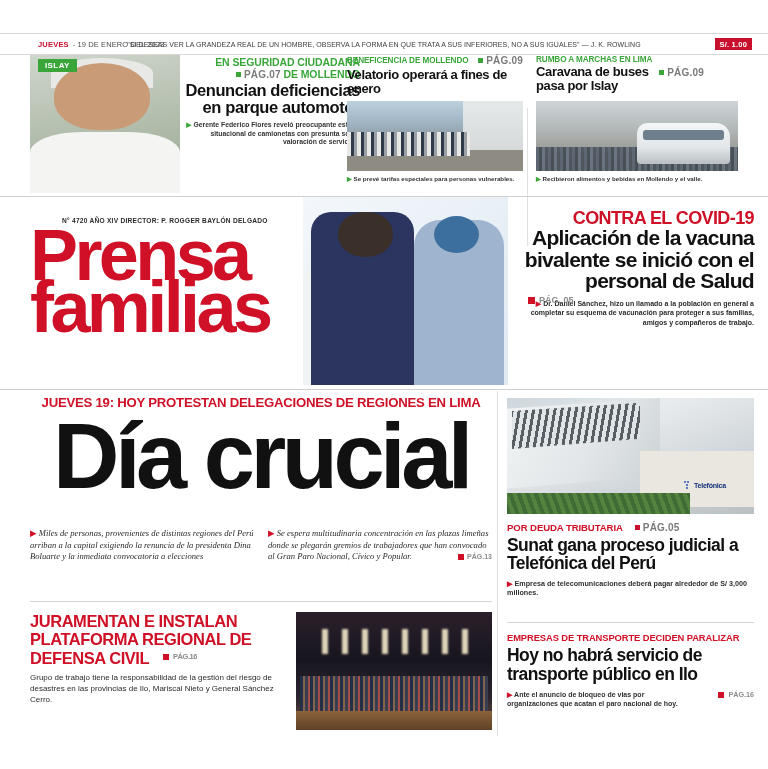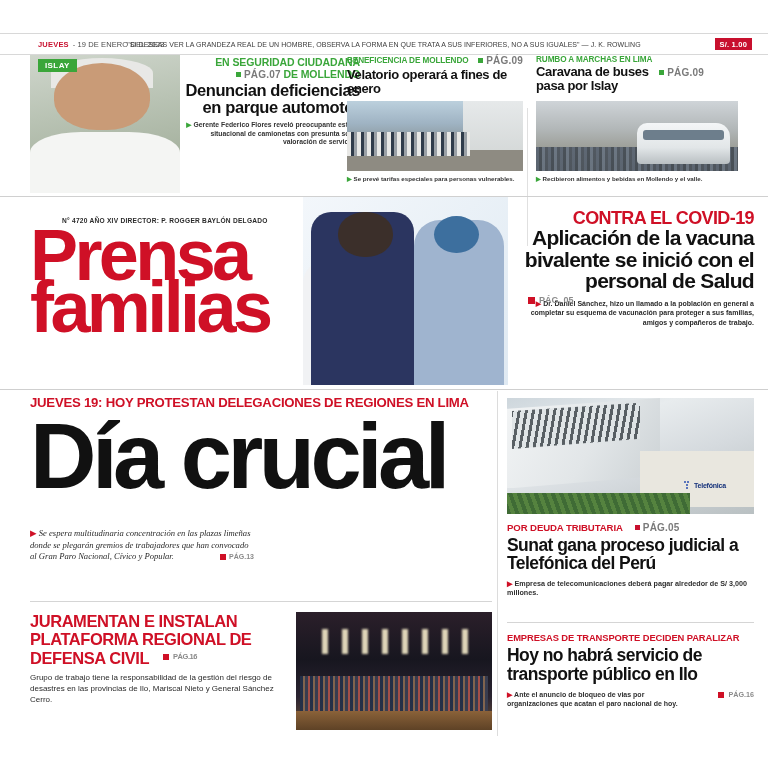--- a/index.html
+++ b/index.html
@@ -105,21 +105,21 @@
   .covid{position:absolute;left:516px;top:12px;width:238px;text-align:right;}
   .covid-kick{color:#cf1026;font-weight:bold;font-size:18px;letter-spacing:-.6px;line-height:1;}
   .covid-head{font-size:21px;font-weight:bold;line-height:1.03;color:#111;letter-spacing:-.7px;}
   .covid-pag{position:absolute;left:12px;top:86px;display:inline-flex;align-items:center;gap:4px;font-size:9px;color:#8a8a8a;font-weight:bold;}
   .covid-pag .sq{width:7px;height:7px;background:#cf1026;display:inline-block;}
   .covid-note{margin-top:7px;font-size:7px;line-height:1.35;color:#2a2a2a;font-weight:bold;text-align:right;}
   .covid-note .tri{color:#cf1026;}
 
   
   .mainwrap{position:absolute;left:0;top:389px;width:768px;height:215px;border-top:1px solid #cfcfcf;}
-  .mainleft{position:absolute;left:30px;top:6px;width:462px;}
+  .mainleft{position:absolute;left:30px;top:6px;width:462px;text-align:center;}
   .main-kicker{
     color:#cf1026;font-weight:bold;font-size:13.2px;letter-spacing:-.25px;
     line-height:1;white-space:nowrap;
   }
   .main-head{
     font-size:92px;font-weight:bold;color:#111;letter-spacing:-4.5px;line-height:.94;
     margin-top:4px;white-space:nowrap;
   }
   .main-cols{position:absolute;left:30px;top:138px;width:462px;display:flex;gap:14px;}
   .mcol{width:224px;font-style:italic;font-size:8.6px;line-height:1.34;color:#2a2a2a;font-family:"Liberation Serif", serif;}
@@ -334,20 +334,24 @@
   </div>
 
   <div class="mainwrap">
     <div class="mainleft">
       <div class="main-kicker">JUEVES 19:  HOY PROTESTAN DELEGACIONES DE REGIONES EN LIMA</div>
       <div class="main-head">Día crucial</div>
     </div>
     <div class="main-cols">
       <div class="mcol">
         <span class="tri">▶</span>
+        <span>Miles de personas, provenientes de distintas regiones del Perú arriban a la capital exigiendo la renuncia de la presidenta Dina Boluarte y la inmediata convocatoria a elecciones</span>
+      </div>
+      <div class="mcol">
+        <span class="tri">▶</span>
         <span>Se espera multitudinaria concentración en las plazas limeñas donde se plegarán gremios de trabajadores que han convocado al Gran Paro Nacional, Cívico y Popular.</span>
         <span class="mcol-pag">
           <span class="sq"></span>
           <span>PÁG.13</span>
         </span>
       </div>
     </div>
   </div>
 
   <div class="v-divide"></div>

